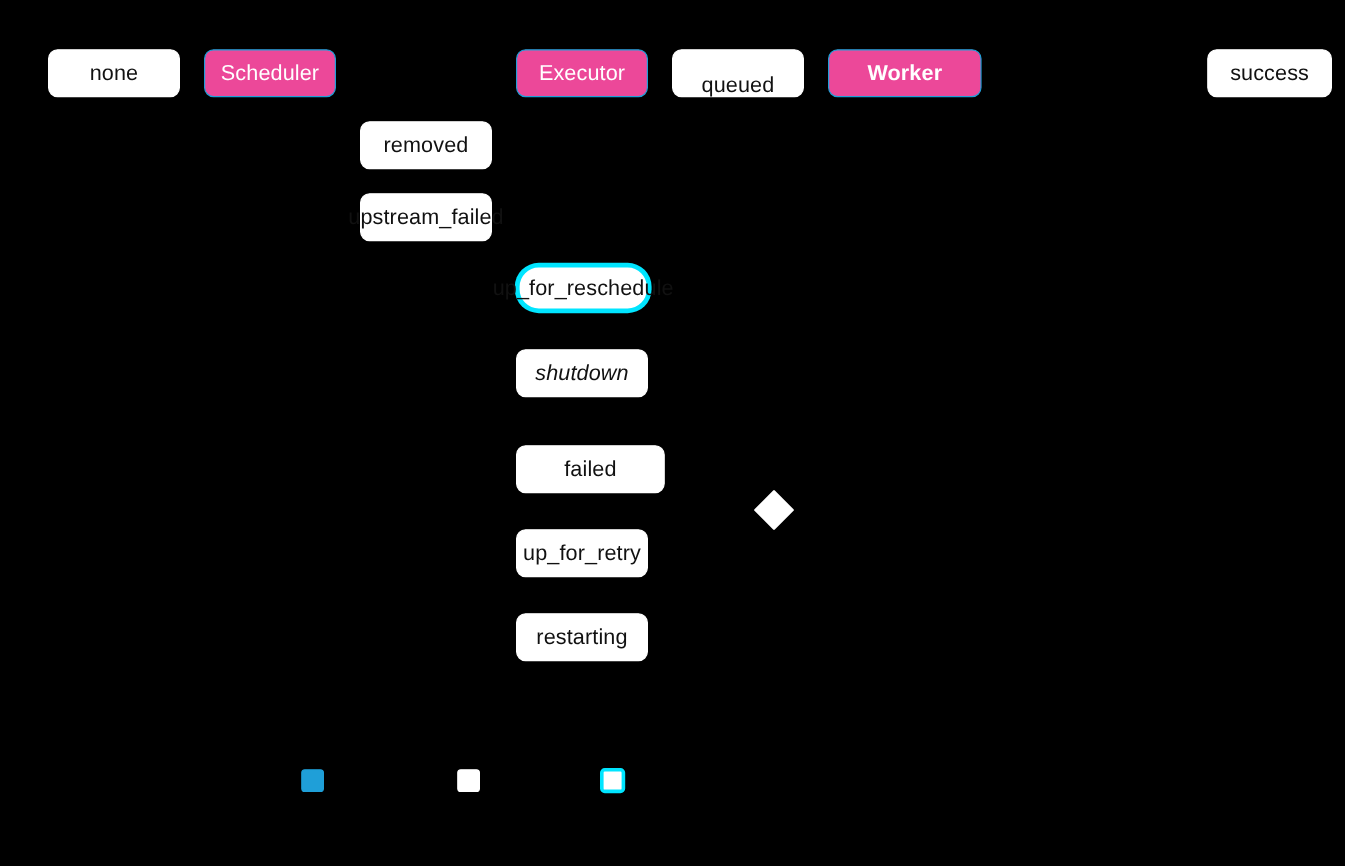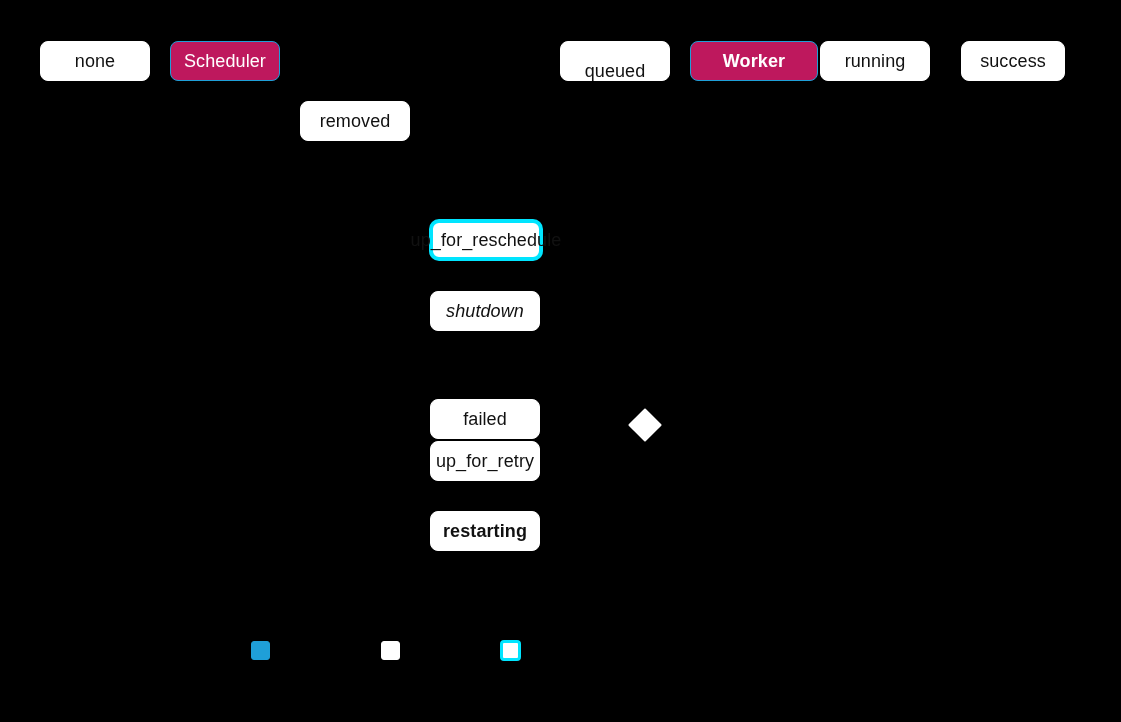--- a/index.html
+++ b/index.html
@@ -31,30 +31,30 @@
     white-space: nowrap;
     letter-spacing: 0.1px;
     height: 40px;
   }
   .node.state {
     background: #ffffff;
     color: #111111;
     border: 1px solid #ffffff;
   }
   .node.actor {
-    background: #be185d;
+    background: #ec4899;
     color: #ffffff;
     border: 1px solid #1f9fd8;
   }
   .node.highlight {
     background: #ffffff;
     color: #111111;
     border: 3px solid #00e5ff;
     box-shadow: 0 0 0 1px #00e5ff;
-    border-radius: 9px;
+    border-radius: 19px;
   }
 
   
   .diamond {
     position: absolute;
     background: #ffffff;
     transform: rotate(45deg);
     border-radius: 1px;
   }
 
@@ -89,48 +89,51 @@
 <body>
 
 <div id="canvas">
 
 <div class="node state" style="left: 40px; top: 41px; width: 110px;">
       <span>none</span>
     </div>
     <div class="node actor" style="left: 170px; top: 41px; width: 110px;">
       <span>Scheduler</span>
     </div>
+    <div class="node actor" style="left: 430px; top: 41px; width: 110px;">
+      <span>Executor</span>
+    </div>
     <div class="node state" style="left: 560px; top: 41px; width: 110px; align-items: flex-end;">
       <span>queued</span>
     </div>
     <div class="node actor" style="left: 690px; top: 41px; width: 128px; font-weight: bold;">
       <span>Worker</span>
     </div>
-    <div class="node state" style="left: 820px; top: 41px; width: 110px;">
-      <span>running</span>
-    </div>
-    <div class="node state" style="left: 961px; top: 41px; width: 104px;">
+    <div class="node state" style="left: 1006px; top: 41px; width: 104px;">
       <span>success</span>
     </div>
     <div class="node state" style="left: 300px; top: 101px; width: 110px;">
       <span>removed</span>
+    </div>
+    <div class="node state" style="left: 300px; top: 161px; width: 110px;">
+      <span>upstream_failed</span>
     </div>
     <div class="node highlight" style="left: 430px; top: 220px; width: 112px;">
       <span>up_for_reschedule</span>
     </div>
     <div class="node state" style="left: 430px; top: 291px; width: 110px; font-style: italic;">
       <span>shutdown</span>
     </div>
-    <div class="node state" style="left: 430px; top: 371px; width: 110px; margin-top: 28px;">
+    <div class="node state" style="left: 430px; top: 371px; width: 124px;">
       <span>failed</span>
     </div>
     <div class="node state" style="left: 430px; top: 441px; width: 110px;">
       <span>up_for_retry</span>
     </div>
-    <div class="node state" style="left: 430px; top: 511px; width: 110px; font-weight: bold;">
+    <div class="node state" style="left: 430px; top: 511px; width: 110px;">
       <span>restarting</span>
     </div>
     <div class="diamond" style="left: 633px; top: 413px; width: 24px; height: 24px;"></div>
     <div class="legend-swatch sw-actor" style="left: 251px; top: 641px; width: 19px; height: 19px;"></div>
     <div class="legend-label" style="left: 278px; top: 645px;"></div>
     <div class="legend-swatch sw-state" style="left: 381px; top: 641px; width: 19px; height: 19px;"></div>
     <div class="legend-label" style="left: 408px; top: 645px;"></div>
     <div class="legend-swatch sw-highlight" style="left: 500px; top: 640px; width: 21px; height: 21px;"></div>
     <div class="legend-label" style="left: 529px; top: 644px;"></div>
   </div>

